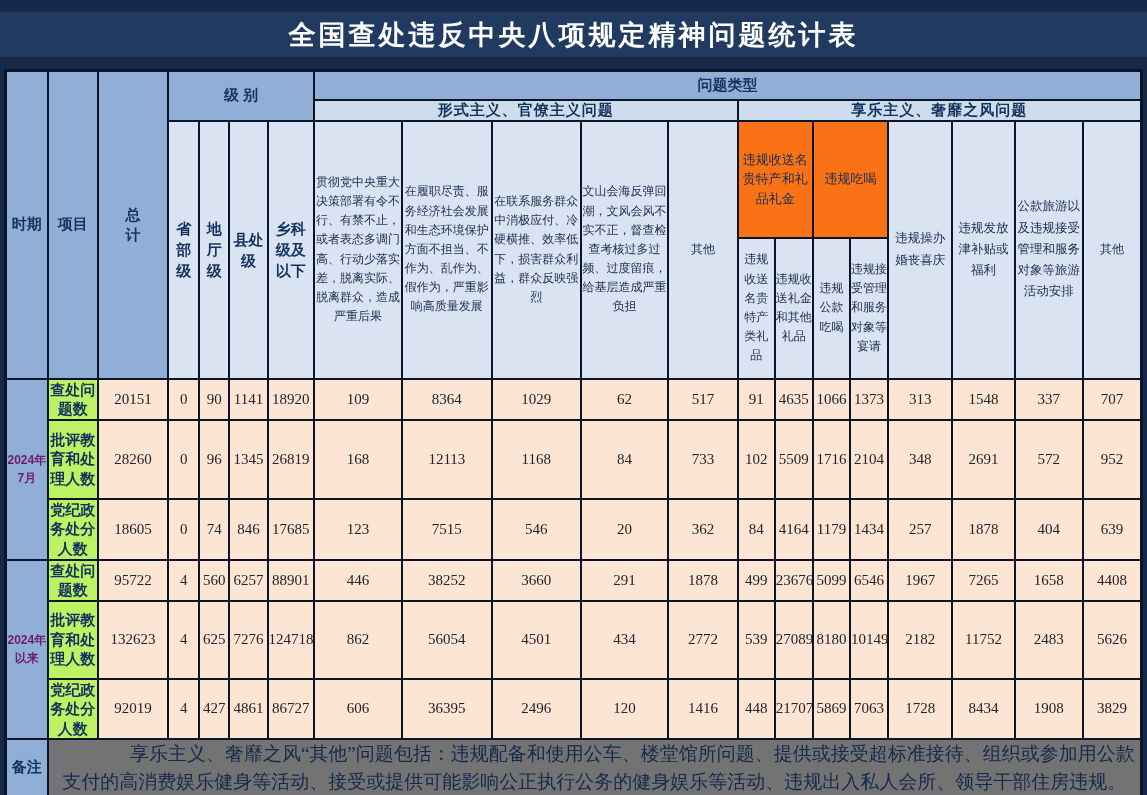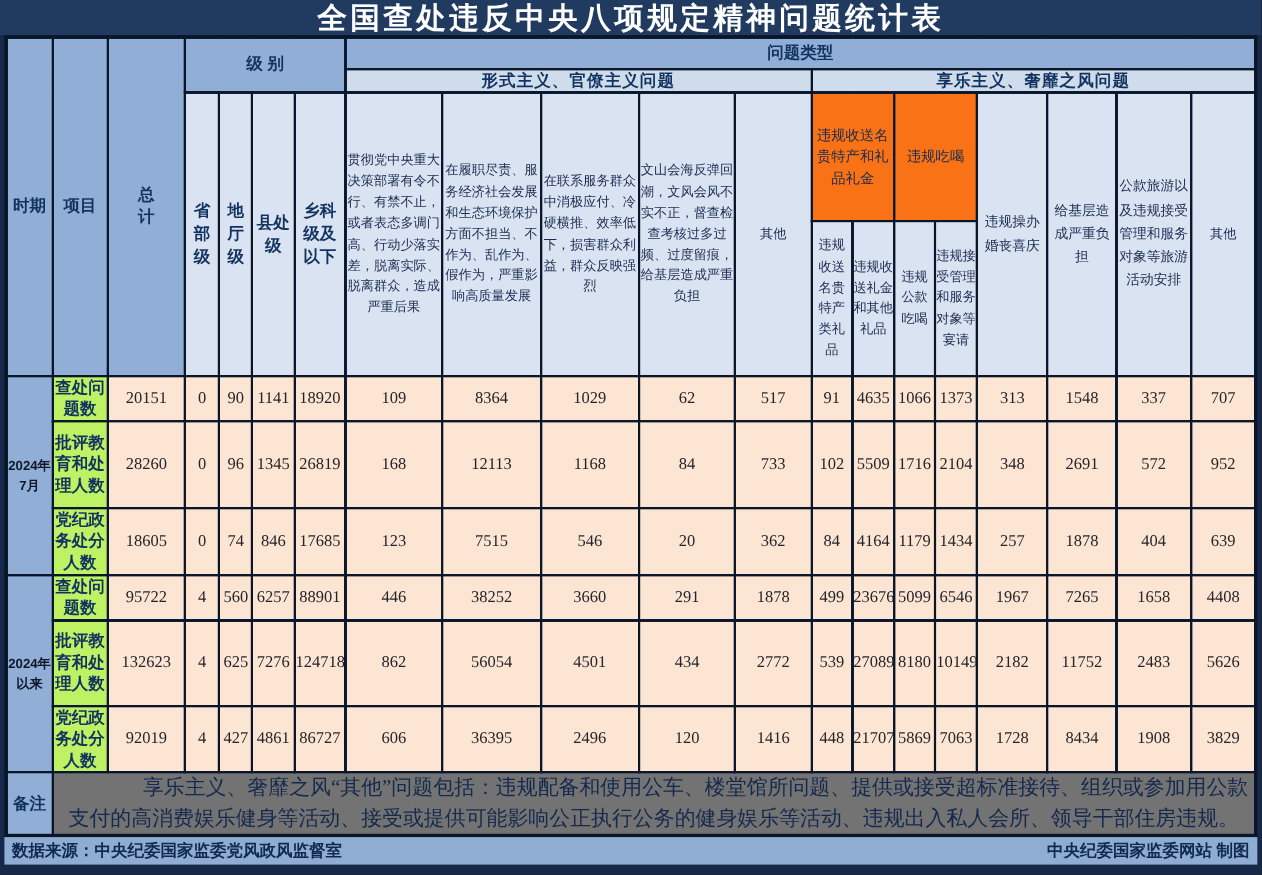--- a/index.html
+++ b/index.html
@@ -1,18 +1,18 @@
 <!DOCTYPE html>
 <html><head>
 <meta charset="utf-8">
 <style>
   * { box-sizing: border-box; }
   html,body { margin:0; padding:0; background:#222; font-family:"Liberation Sans", sans-serif; }
   .wrap { width:1147px; height:795px; background:#16294b; padding:0 4px; overflow:hidden; }
-  .titlebar { height:32px; margin:0 -4px; background:#203a60; display:flex; align-items:center; justify-content:center; }
+  .titlebar { height:45px; margin:12px -4px; background:#203a60; display:flex; align-items:center; justify-content:center; }
   .titlebar .t { color:#ffffff; font-size:27px; font-weight:bold; letter-spacing:3px; font-family:"Liberation Serif", serif; }
 
   table.stats { width:100%; border-collapse:collapse; table-layout:fixed; border:3px solid #0a1628; }
   .stats th, .stats td { border:2px solid #0a1628; vertical-align:middle; text-align:center; padding:0; overflow:hidden; }
 
   
   .hblue  { background:#91afd6; color:#12335f; font-weight:bold; font-size:15px; }
   .hlight { background:#cfdcec; color:#12335f; font-weight:bold; font-size:15px; letter-spacing:1px; }
   .lvl    { background:#dae3f1; color:#12335f; font-weight:bold; font-size:15px; line-height:1.4; padding:0 7px; }
   .lvl-wide { padding:0 6px; }
@@ -21,21 +21,21 @@
   .other  { font-size:12px; text-align:center; padding:4px 2px; }
   .grp    { background:#f97316; color:#1b2c50; font-weight:normal; font-family:"Liberation Serif", serif;
             font-size:13px; line-height:1.5; padding:2px 9px; text-align:center; }
   .narrow2 { text-align:center; padding:4px 5px; font-size:12px; line-height:1.6; }
   .narrow3 { text-align:center; padding:4px 11px; font-size:12.5px; line-height:1.7; }
   .narrow3b{ text-align:center; padding:4px 10px; font-size:12.5px; line-height:1.7; }
   .narrow4 { text-align:center; padding:4px 7px;  font-size:12.5px; line-height:1.7; }
   .stack  { display:inline-block; width:1.15em; line-height:1.35;text-align:center; }
 
   
-  .period { background:#91afd6; color:#0f172a; font-weight:bold; font-size:12px; white-space:pre-line; line-height:1.5; }
+  .period { background:#91afd6; color:#701a75; font-weight:bold; font-size:12px; white-space:pre-line; line-height:1.5; }
   .item   { background:#bef264; color:#12335f; font-weight:bold; font-size:15px; line-height:1.3; padding:0 2px; }
   .num    { background:#fce5d3; color:#24242a; font-family:"Liberation Serif", serif; font-size:15px; }
 
   .remark-label { background:#91afd6; color:#12335f; font-weight:bold; font-size:15px; }
   .remark-text  { background:#737373; color:#15294d; font-family:"Liberation Serif", serif; font-size:19px;
                   text-align:left; text-indent:4em; line-height:1.45; padding:2px 9px; }
 
   .footerbar { height:25px; background:#8fadd3; display:flex; justify-content:space-between; align-items:center;
                padding:0 7px; font-weight:bold; font-size:15px; color:#0f2950; }
 
@@ -94,21 +94,21 @@
         <th class="lvl" rowspan="2">县处级</th>
         <th class="lvl lvl-wide" rowspan="2">乡科级及以下</th>
         <th class="desc" rowspan="2">贯彻党中央重大决策部署有令不行、有禁不止，或者表态多调门高、行动少落实差，脱离实际、脱离群众，造成严重后果</th>
         <th class="desc" rowspan="2">在履职尽责、服务经济社会发展和生态环境保护方面不担当、不作为、乱作为、假作为，严重影响高质量发展</th>
         <th class="desc" rowspan="2">在联系服务群众中消极应付、冷硬横推、效率低下，损害群众利益，群众反映强烈</th>
         <th class="desc" rowspan="2">文山会海反弹回潮，文风会风不实不正，督查检查考核过多过频、过度留痕，给基层造成严重负担</th>
         <th class="desc other" rowspan="2">其他</th>
         <th class="grp" colspan="2">违规收送名贵特产和礼品礼金</th>
         <th class="grp" colspan="2">违规吃喝</th>
         <th class="desc narrow3" rowspan="2">违规操办婚丧喜庆</th>
-        <th class="desc narrow3b" rowspan="2">给基层造成严重负担</th>
+        <th class="desc narrow3b" rowspan="2">违规发放津补贴或福利</th>
         <th class="desc narrow4" rowspan="2">公款旅游以及违规接受管理和服务对象等旅游活动安排</th>
         <th class="desc other" rowspan="2">其他</th>
       </tr>
       <tr class="hr4">
         <th class="desc narrow2">违规收送名贵特产类礼品</th>
         <th class="desc narrow2">违规收送礼金和其他礼品</th>
         <th class="desc narrow2">违规公款吃喝</th>
         <th class="desc narrow2">违规接受管理和服务对象等宴请</th>
       </tr>
     </thead>

